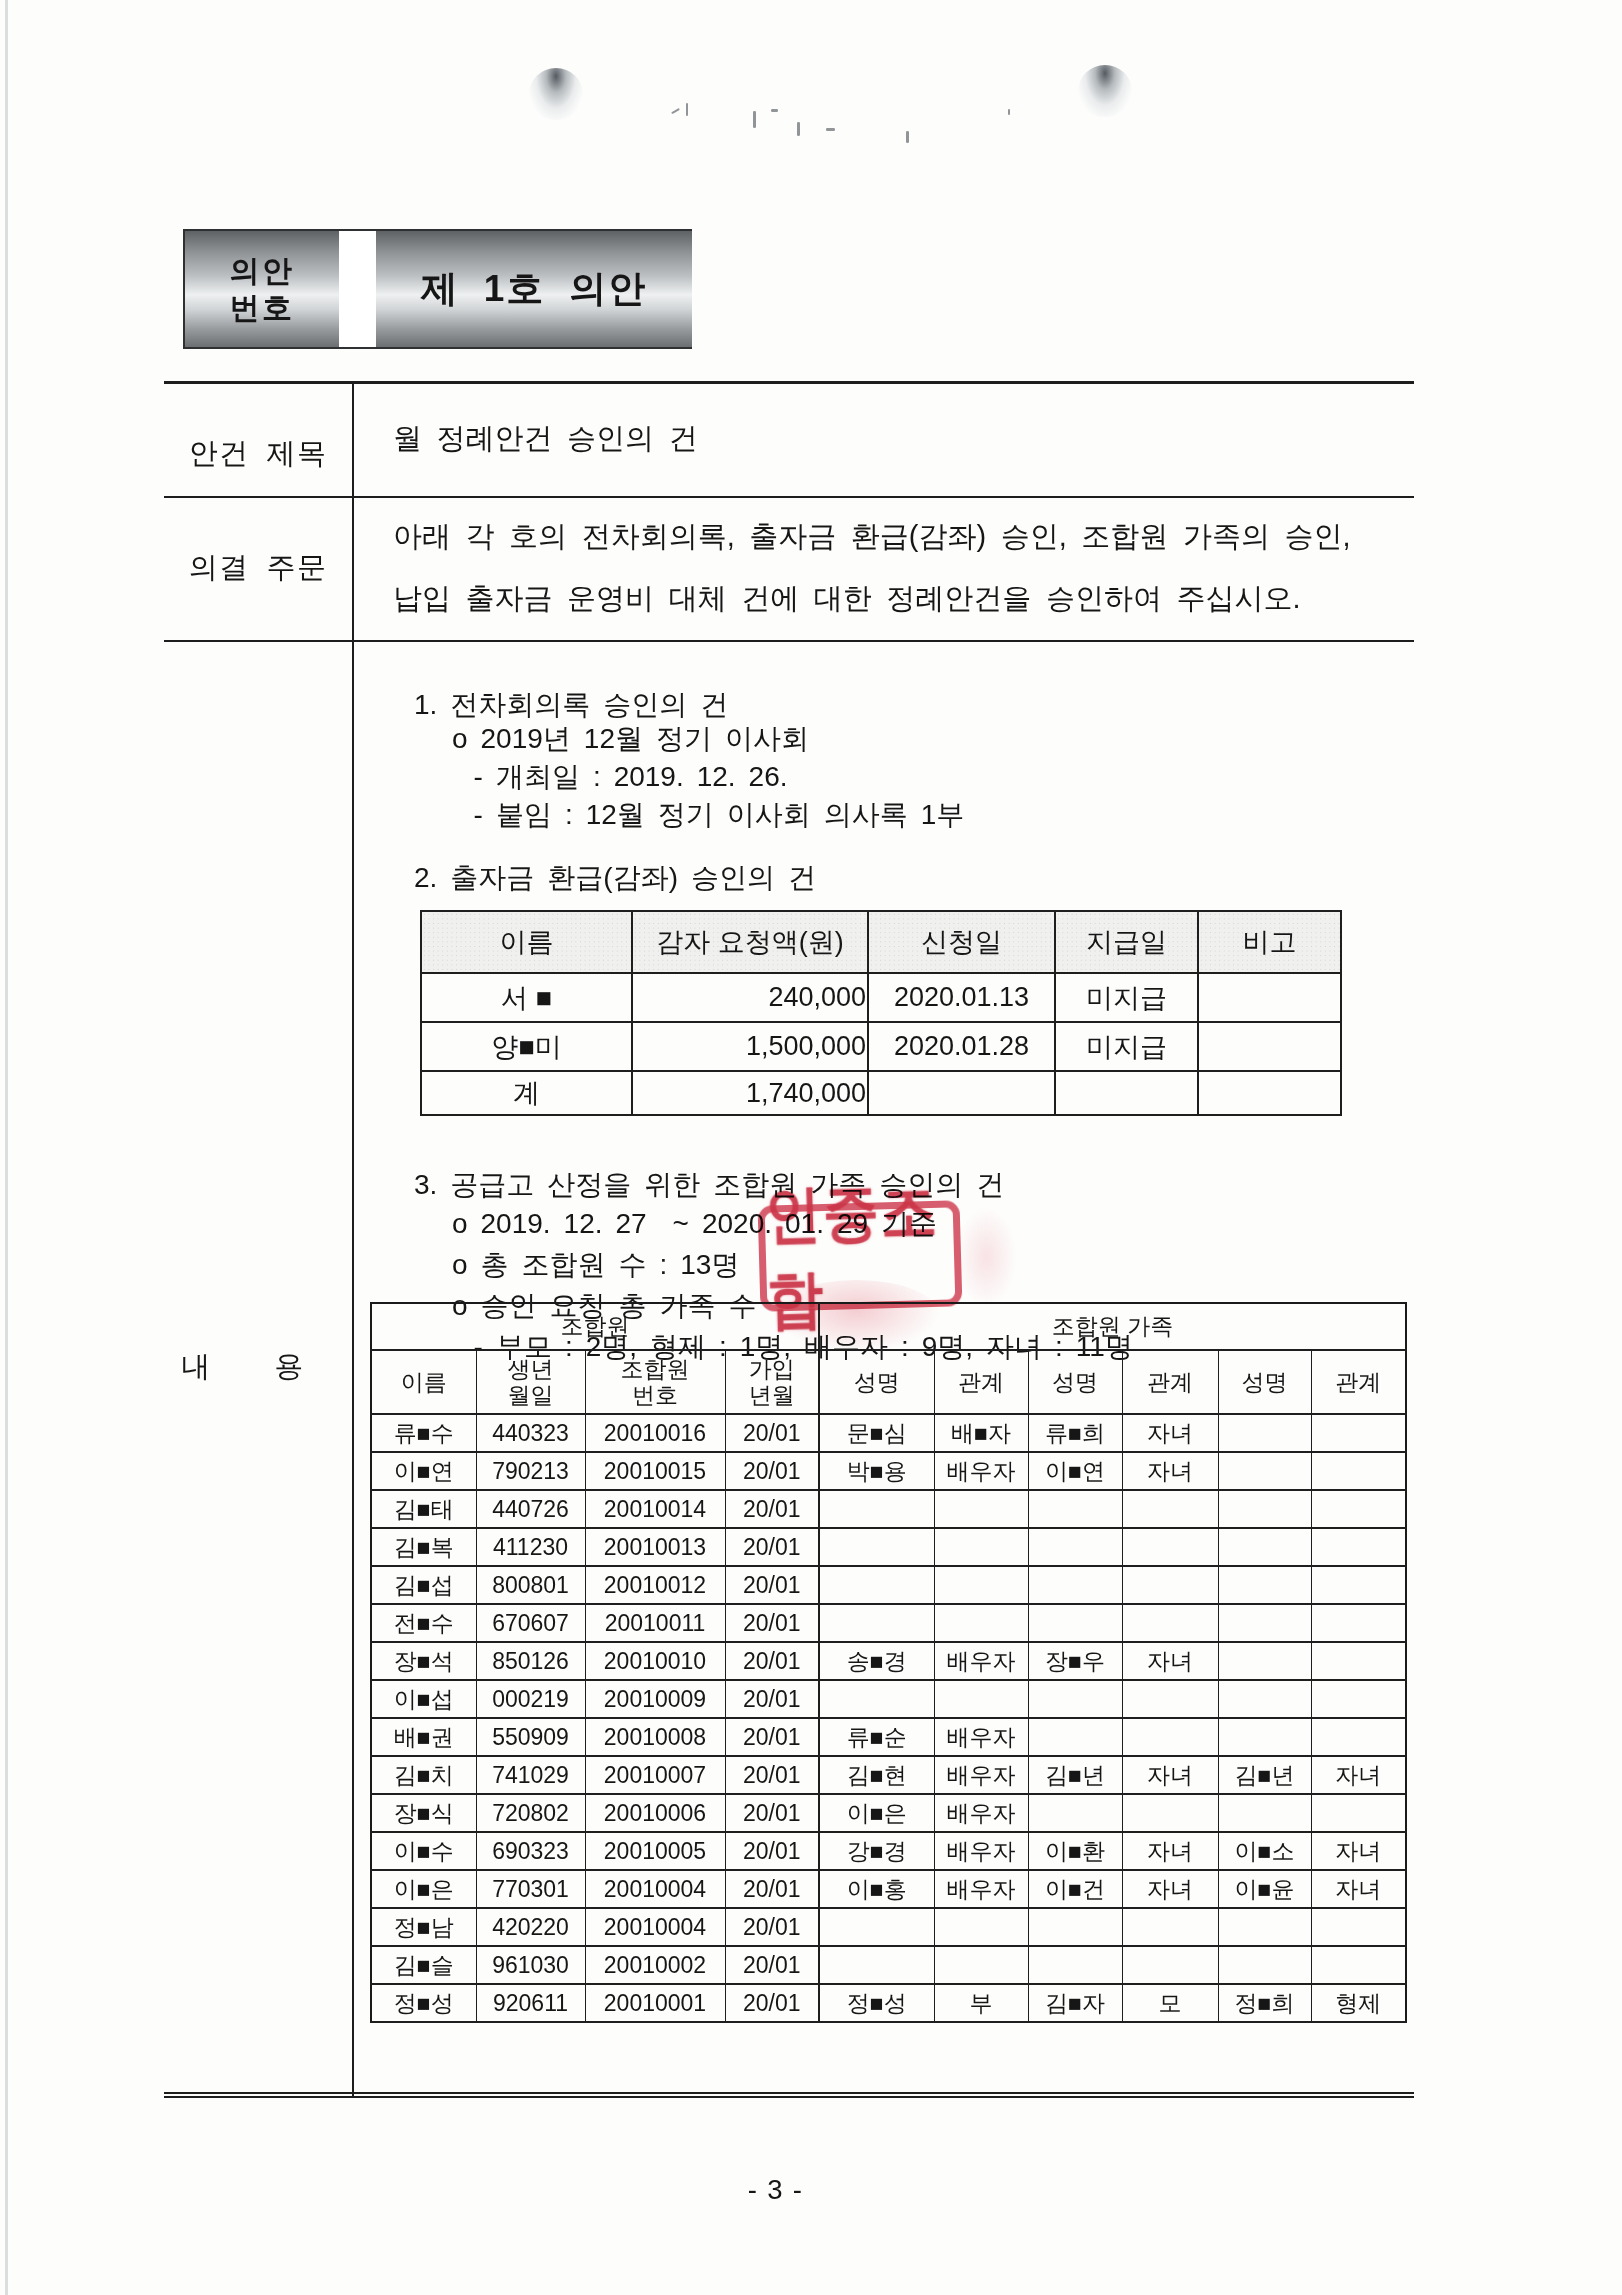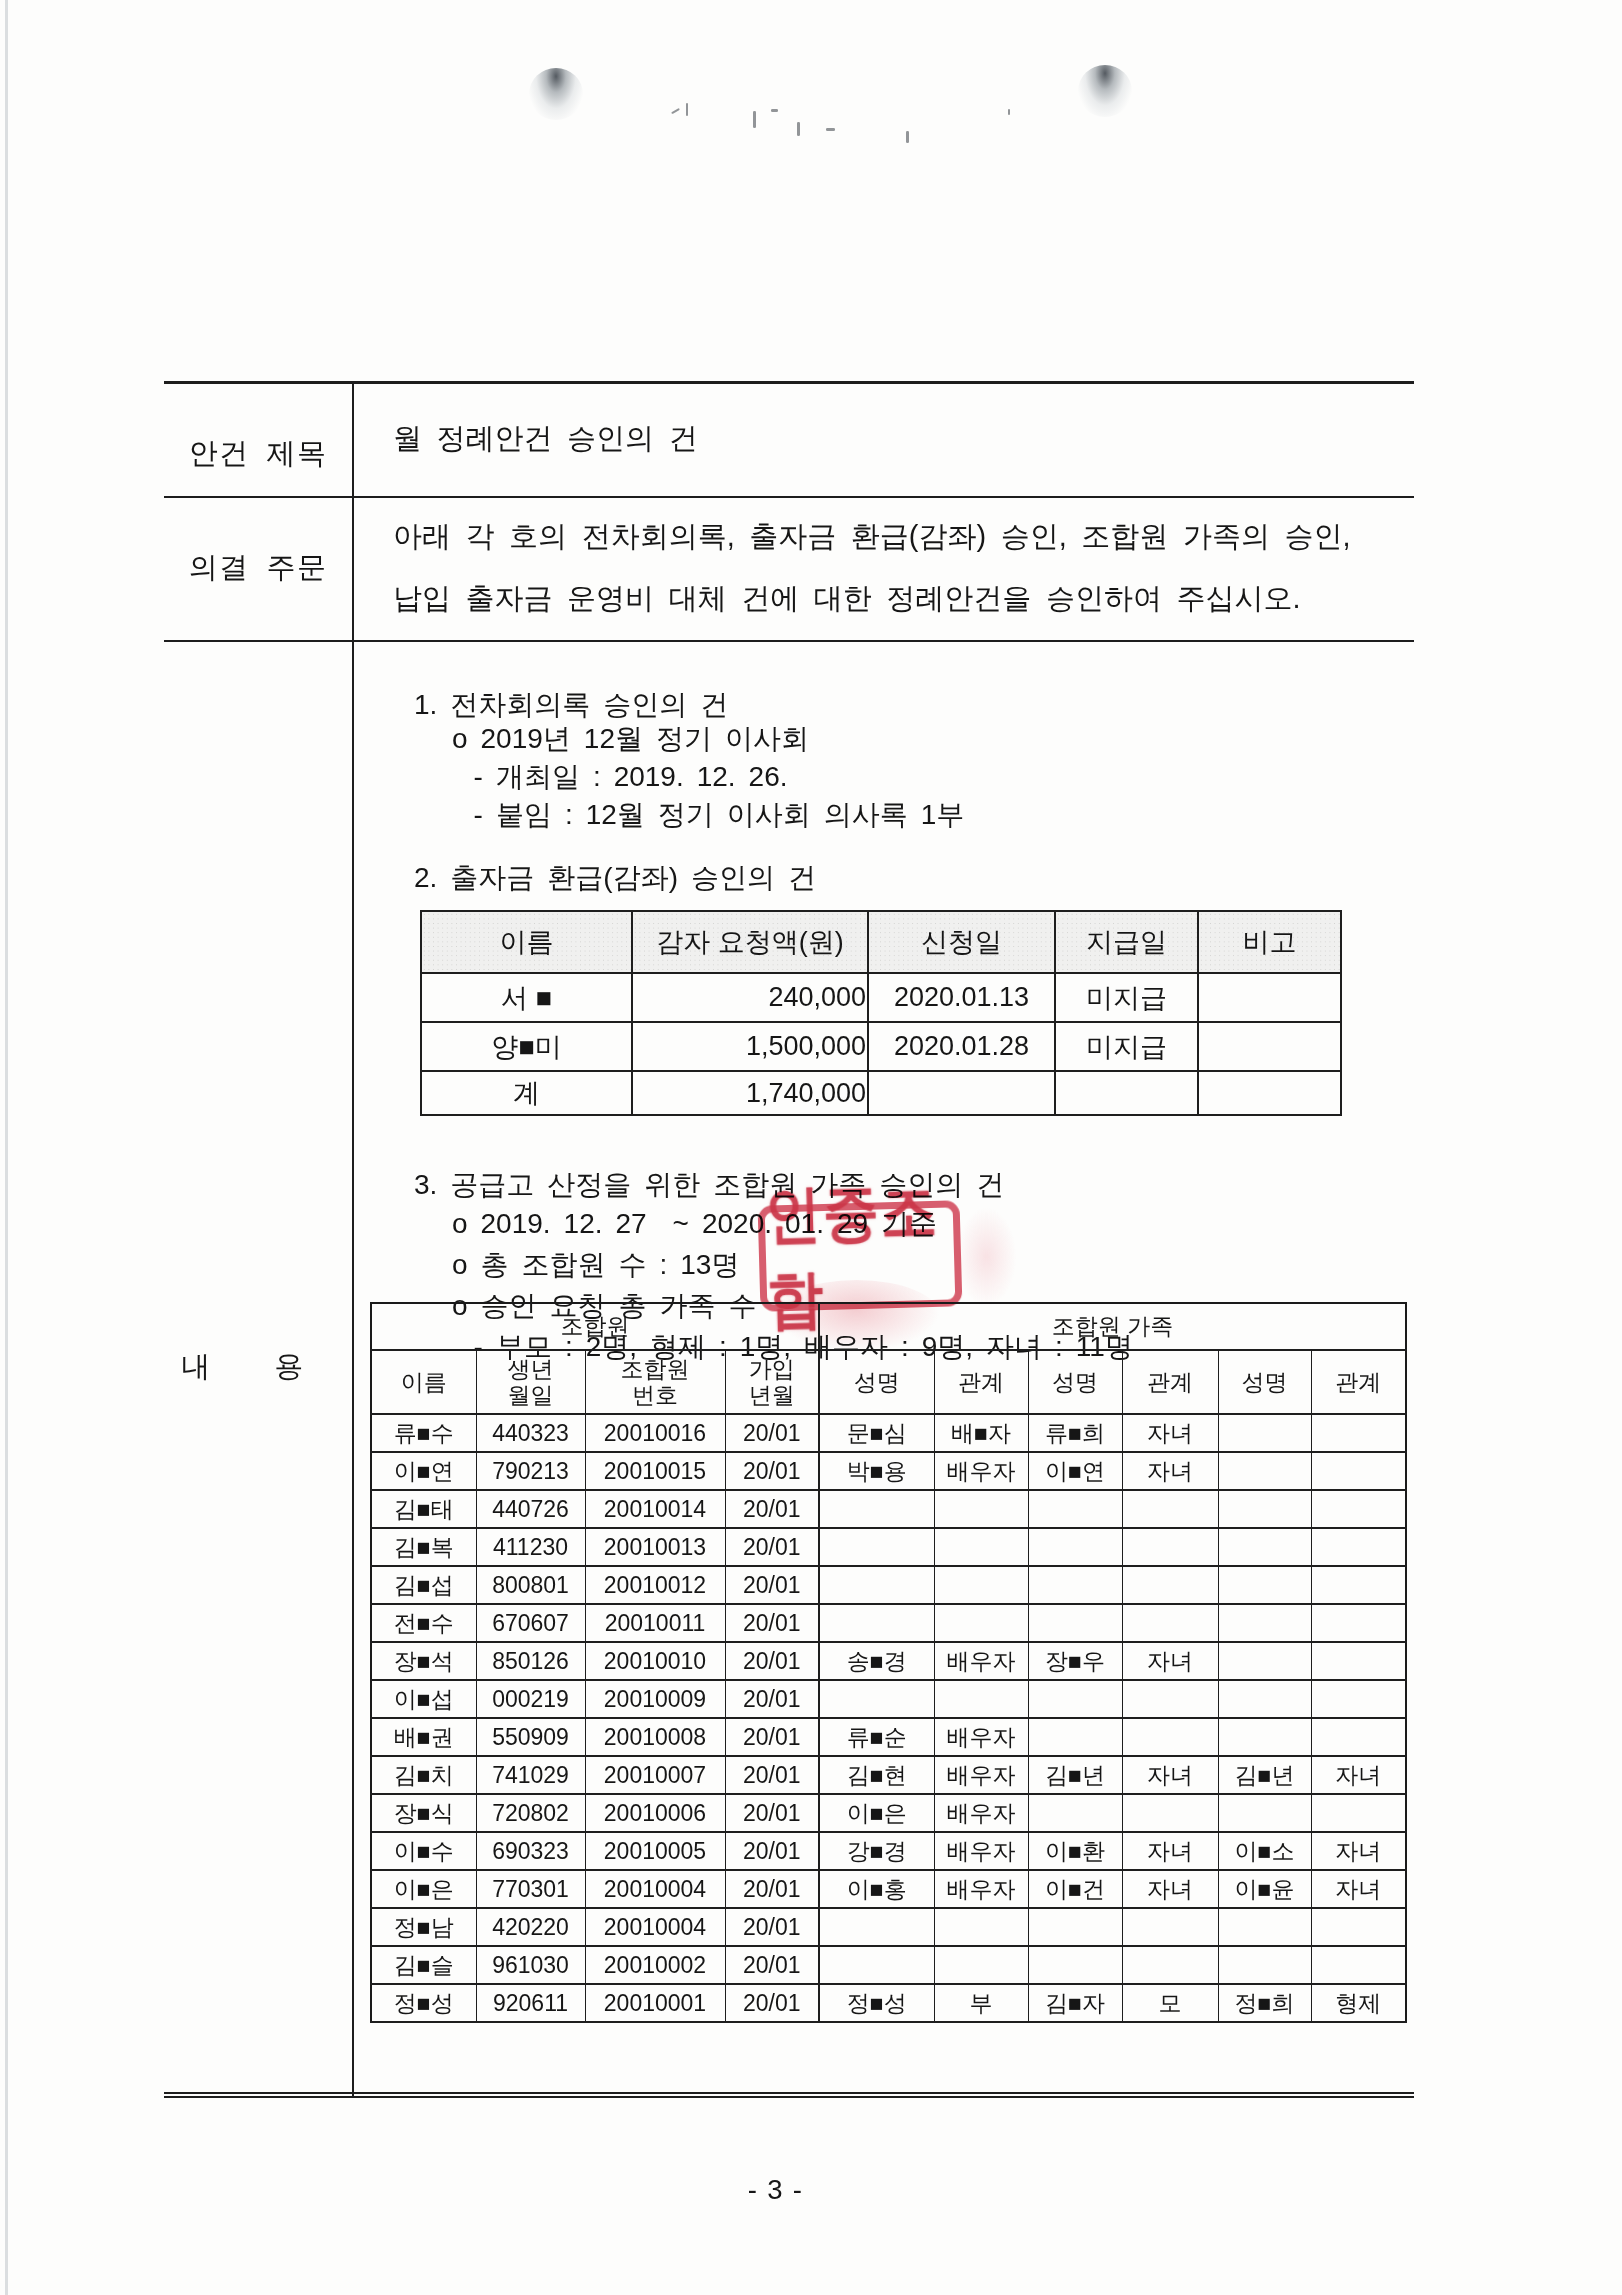--- a/index.html
+++ b/index.html
@@ -85,20 +85,27 @@
   <div class="abs punch" style="left:1078px;top:65px;width:54px;height:52px;"></div>
   <div class="abs speck" style="left:671px;top:110px;width:9.2px;height:2px;transform:rotate(-30deg);"></div>
   <div class="abs speck" style="left:686px;top:103px;width:2px;height:13px;"></div>
   <div class="abs speck" style="left:753px;top:111px;width:2.6px;height:17px;"></div>
   <div class="abs speck" style="left:771px;top:109px;width:6.5px;height:2.6px;"></div>
   <div class="abs speck" style="left:797px;top:122px;width:2.6px;height:14.4px;"></div>
   <div class="abs speck" style="left:826px;top:128px;width:9.2px;height:2.6px;"></div>
   <div class="abs speck" style="left:906px;top:131px;width:2.6px;height:11.8px;"></div>
   <div class="abs speck" style="left:1008px;top:109px;width:2px;height:5.9px;"></div>
 
+  <div class="abs agenda-box">
+    <div class="metal left"></div>
+    <div class="metal right"></div>
+    <div class="agenda-label pre">의안
+번호</div>
+    <div class="agenda-title keep">제 1호 의안</div>
+  </div>
 
   <div class="abs hline" style="left:164px;top:381px;width:1250px;height:2.6px;"></div>
   <div class="abs hline" style="left:164px;top:496px;width:1250px;height:2px;"></div>
   <div class="abs hline" style="left:164px;top:640px;width:1250px;height:2px;"></div>
   <div class="abs hline" style="left:164px;top:2092px;width:1250px;height:2px;"></div>
   <div class="abs hline" style="left:164px;top:2096px;width:1250px;height:2px;"></div>
   <div class="abs vline" style="left:352px;top:381px;width:2px;height:1716px;"></div>
 
   <div class="abs rowlabel keep" style="left:164px;top:381px;width:188px;height:145px;">안건 제목</div>
   <div class="abs rowlabel keep" style="left:164px;top:496px;width:188px;height:144px;">의결 주문</div>

